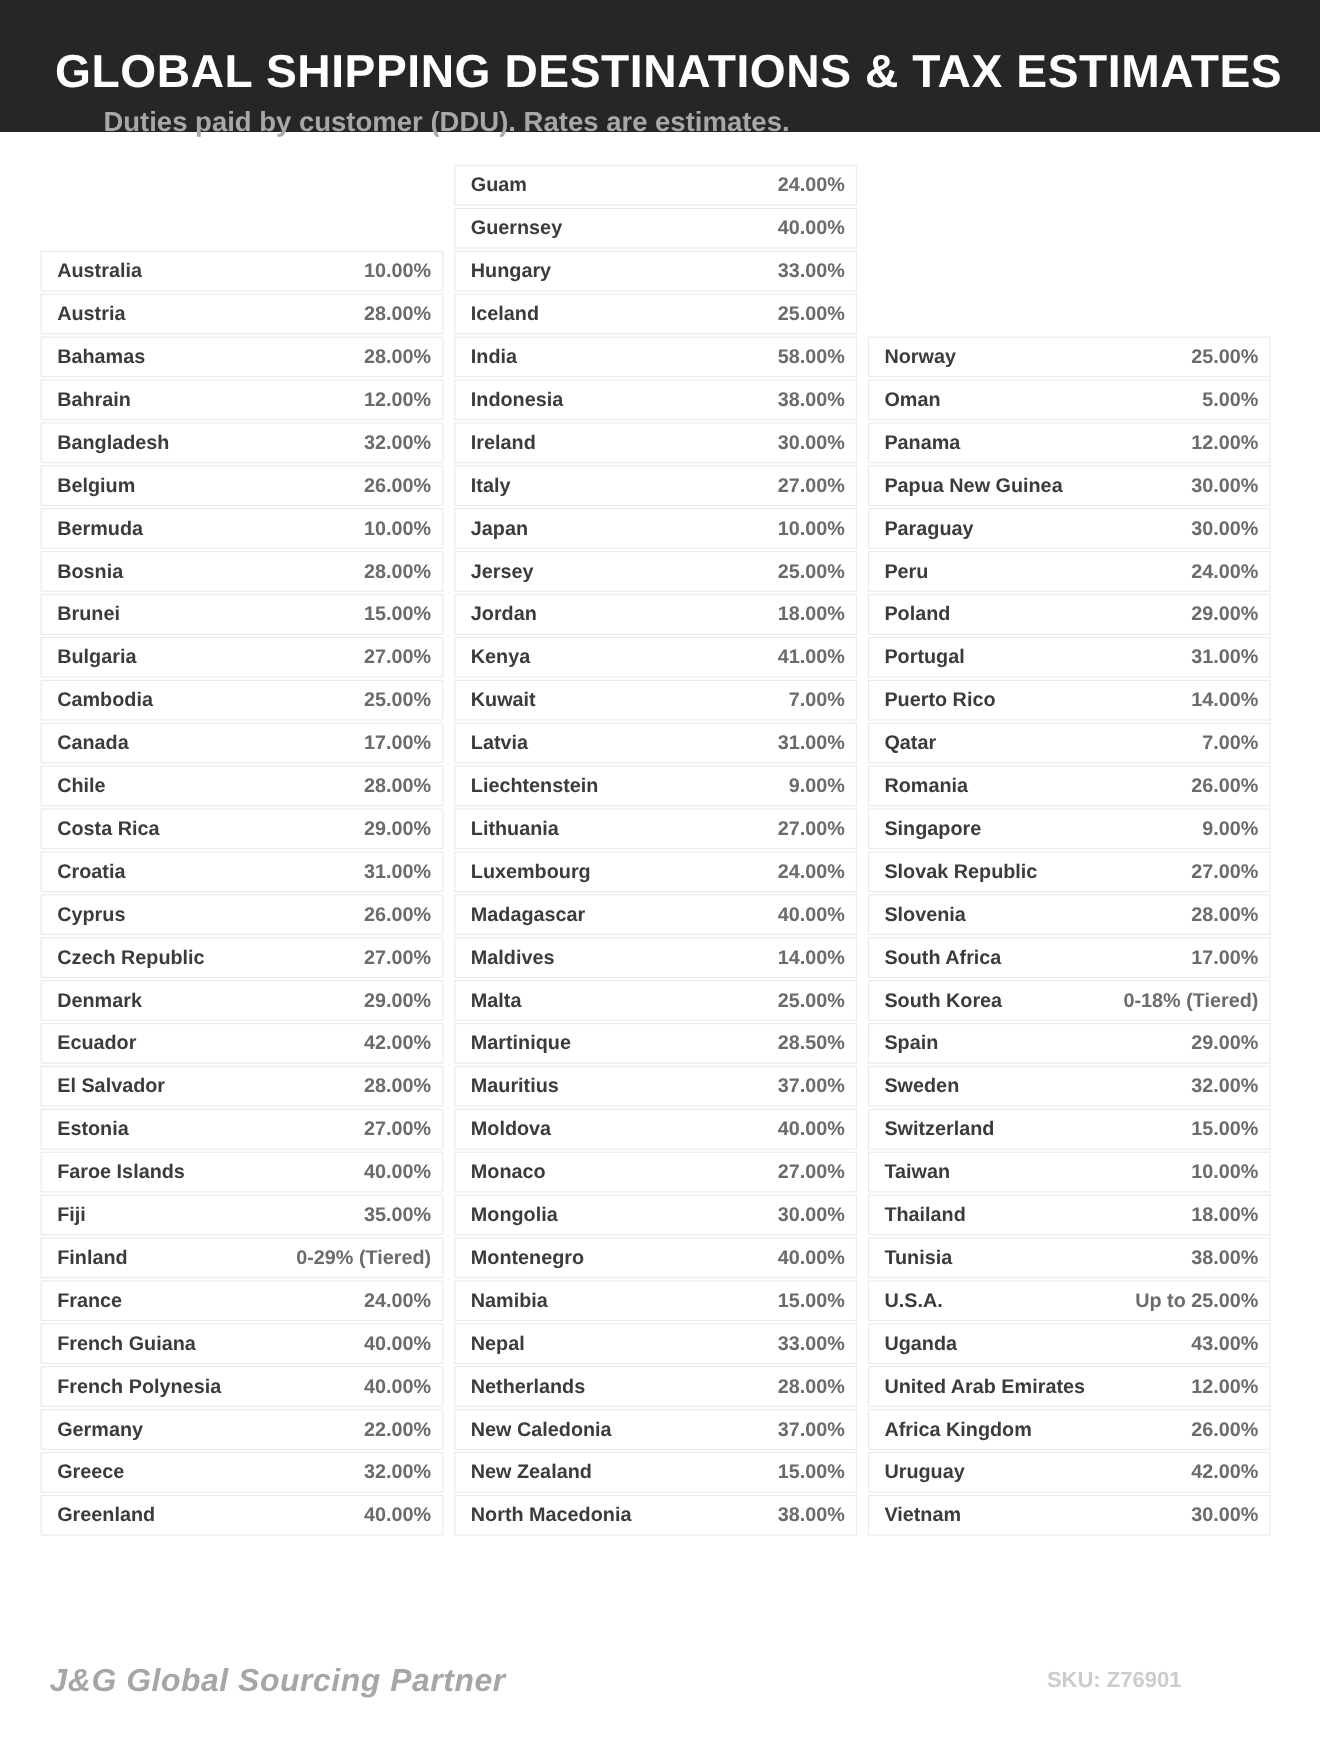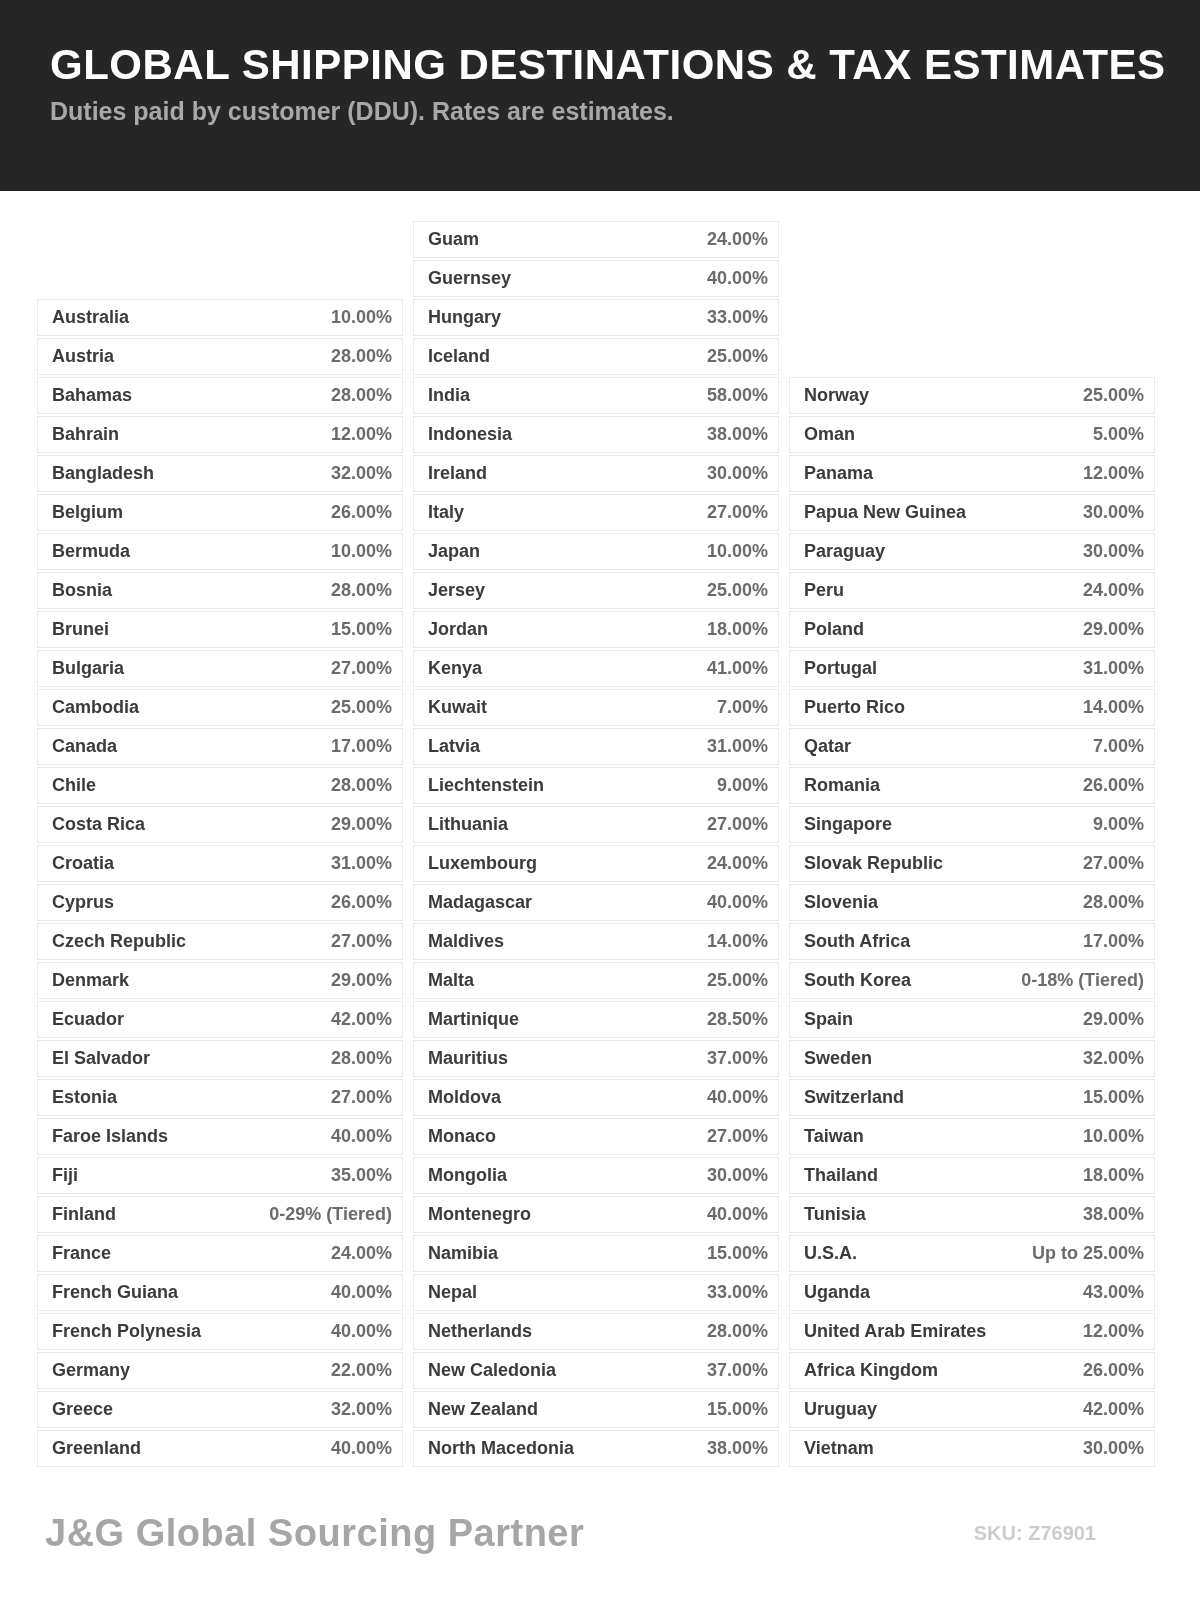--- a/index.html
+++ b/index.html
@@ -8,36 +8,37 @@
     width: 1200px;
     height: 1600px;
     background: #ffffff;
     font-family: "Liberation Sans", sans-serif;
     position: relative;
     overflow: hidden;
   }
   .header {
     background: #262626;
     padding: 44px 50px 30px 50px;
-    height: 191px;
+    height: 120px;
   }
   .header h1 {
     color: #ffffff;
     font-size: 42px;
     font-weight: 800;
     letter-spacing: 0.5px;
     line-height: 1.0;
     white-space: nowrap;
   }
   .header p {
     color: #a8a8a8;
     font-size: 25px;
     font-weight: 700;
     margin-top: 13px;
     line-height: 1.0;
+    margin-left: 44px;
   }
   .tables {
     display: flex;
     gap: 10px;
     padding: 30px 45px 0 37px;
     align-items: flex-end;
   }
   .col {
     flex: 1 1 0;
     min-width: 0;
@@ -69,30 +70,31 @@
     position: absolute;
     left: 0;
     right: 0;
     top: 1512px;
     display: flex;
     justify-content: space-between;
     align-items: center;
     padding: 0 45px;
   }
   .brand {
-    font-size: 38px;
+    font-size: 29px;
     font-weight: 800;
     color: #a6a6a6;
     letter-spacing: 0.5px;
+    font-style: italic;
   }
   .sku {
     font-size: 20px;
     font-weight: 700;
     color: #cccccc;
-    margin-right: 59px;
+    margin-right: 81px;
   }
 </style>
 </head>
 <body>
 
 <div class="header">
   <h1>GLOBAL SHIPPING DESTINATIONS &amp; TAX ESTIMATES</h1>
   <p>Duties paid by customer (DDU). Rates are estimates.</p>
 </div>
 

